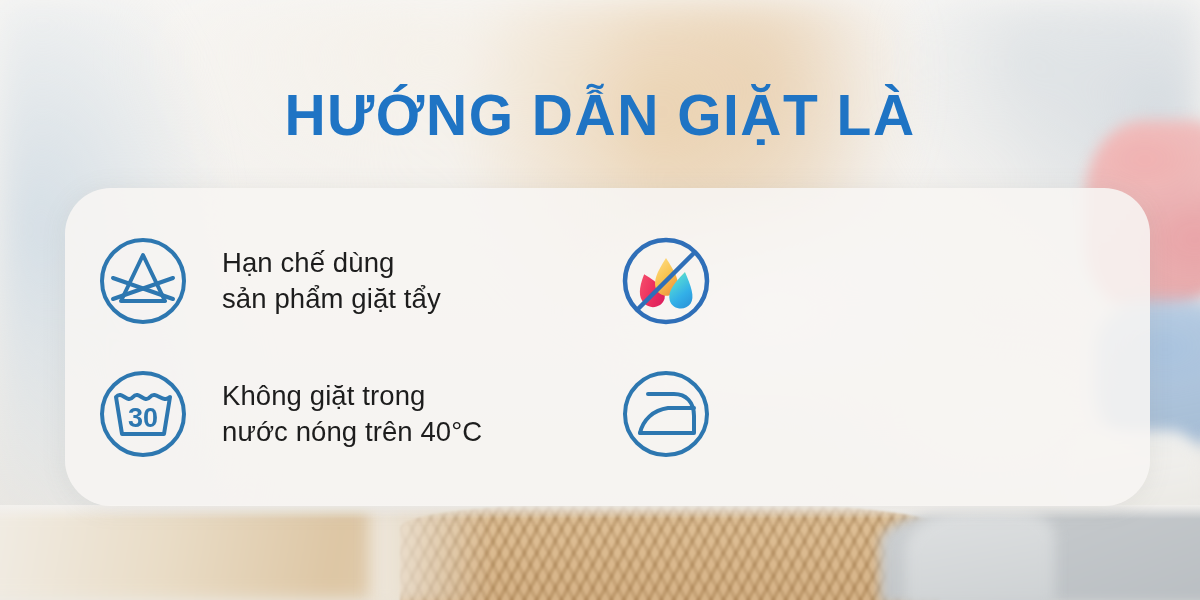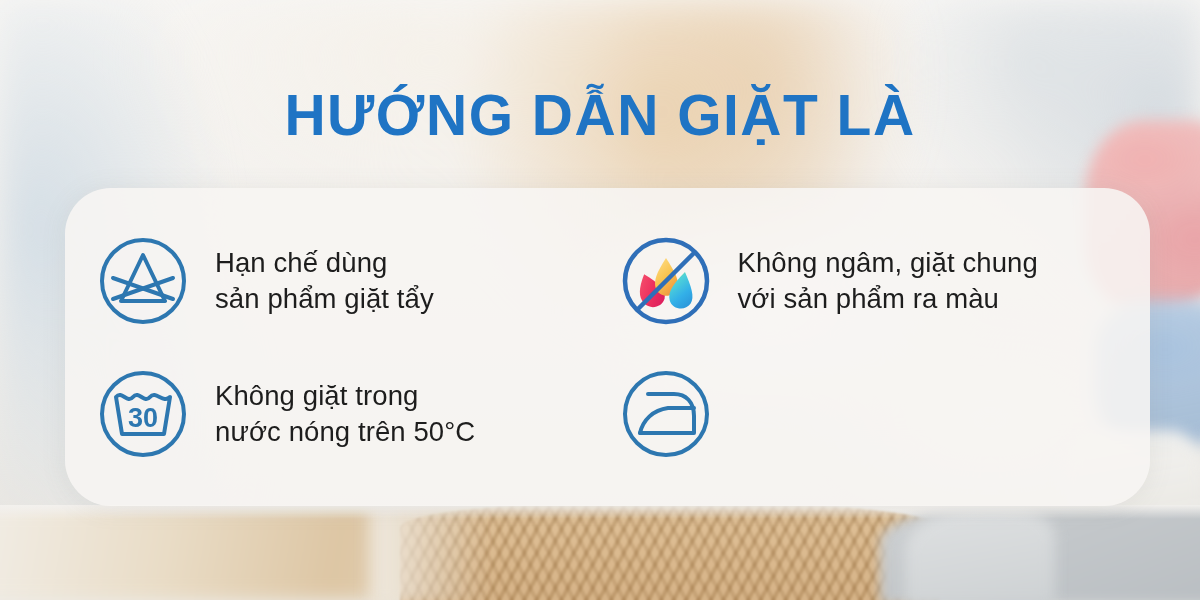--- a/index.html
+++ b/index.html
@@ -151,21 +151,21 @@
     position:absolute; inset:0;
     display:grid;
     grid-template-columns:1fr 1fr;
     grid-template-rows:1fr 1fr;
     padding:26px 18px 26px 22px;
   }
 
   .cell {
     display:flex;
     align-items:center;
-    gap:22px;
+    gap:29px;
     padding:0 6px;
   }
 
   .icon-wrap {
     flex:0 0 auto;
     width:100px; height:100px;
     display:flex; align-items:center; 
   }
   .icon-wrap svg { display:block; }
 
@@ -243,35 +243,33 @@
 
             <path d="M33 42 C24 54 21 62 25 70 C29 78 41 79 46 71 C50 64 44 53 33 42 Z" fill="url(#dropPink)" transform="rotate(-16 35 60)"></path>
 
             <path d="M50 27 C41 41 37 50 40 58 C44 67 57 67 61 58 C64 50 59 41 50 27 Z" fill="url(#dropYellow)"></path>
 
             <path d="M65 41 C56 55 52 64 56 72 C60 80 73 80 77 71 C80 63 74 54 65 41 Z" fill="url(#dropBlue)" transform="rotate(12 67 60)"></path>
             <circle cx="50" cy="50" r="41" fill="none" stroke="#2f6fb8" stroke-width="4.5"></circle>
             <line x1="22" y1="78" x2="78" y2="22" stroke="#2f6fb8" stroke-width="4.5" stroke-linecap="round"></line>
           </svg>
         </span>
-        <div class="cell-text">Không ngâm, giặt chung
-với sản phẩm ra màu</div>
       </div>
 
       <div class="cell">
         <span class="icon-wrap">
           <svg width="100" height="100" viewBox="0 0 100 100">
             <circle cx="50" cy="50" r="41" fill="none" stroke="#2d77b0" stroke-width="4"></circle>
             <path d="M23 33 C29 26 34 40 40 33 C46 26 51 40 57 33 C63 26 70 40 77 33
                      L71 70 L29 70 Z" fill="none" stroke="#2d77b0" stroke-width="4" stroke-linejoin="round" stroke-linecap="round"></path>
             <text x="50" y="63" text-anchor="middle" font-family="Liberation Sans, sans-serif" font-size="27" font-weight="bold" fill="#2d77b0">30</text>
           </svg>
         </span>
         <div class="cell-text">Không giặt trong
-nước nóng trên 50°C</div>
+nước nóng trên 40°C</div>
       </div>
 
       <div class="cell">
         <span class="icon-wrap">
           <svg width="100" height="100" viewBox="0 0 100 100">
             <circle cx="50" cy="50" r="41" fill="none" stroke="#2d77b0" stroke-width="4"></circle>
             <path d="M24 69 L78 69 L78 52 C78 38 70 30 58 30 L32 30" fill="none" stroke="#2d77b0" stroke-width="4" stroke-linejoin="round" stroke-linecap="round"></path>
             <path d="M24 69 C27 56 37 46 52 44 L78 44" fill="none" stroke="#2d77b0" stroke-width="4" stroke-linejoin="round" stroke-linecap="round"></path>
           </svg>
         </span>

